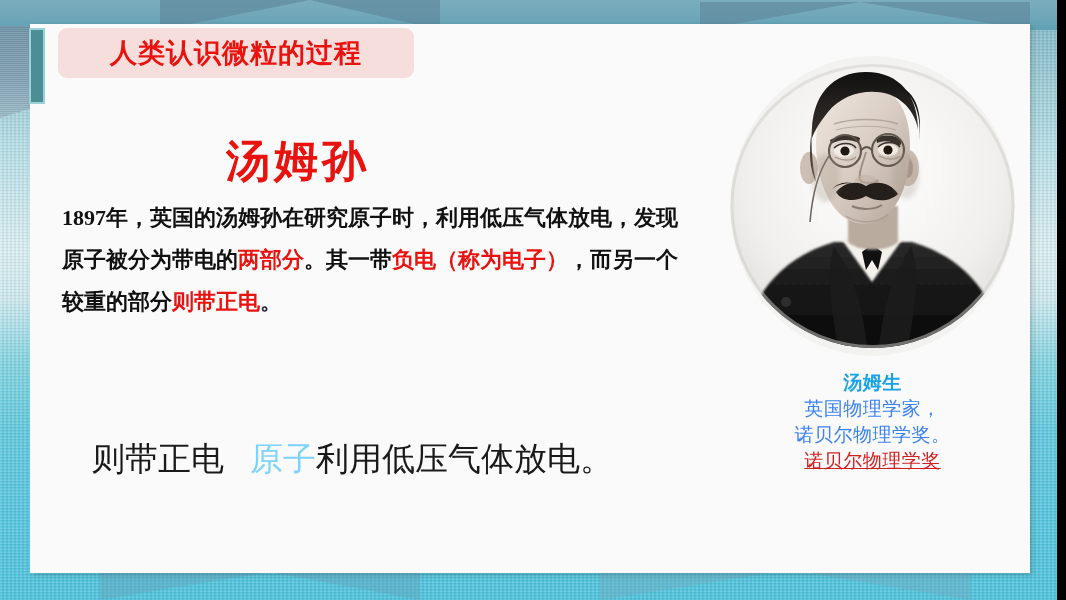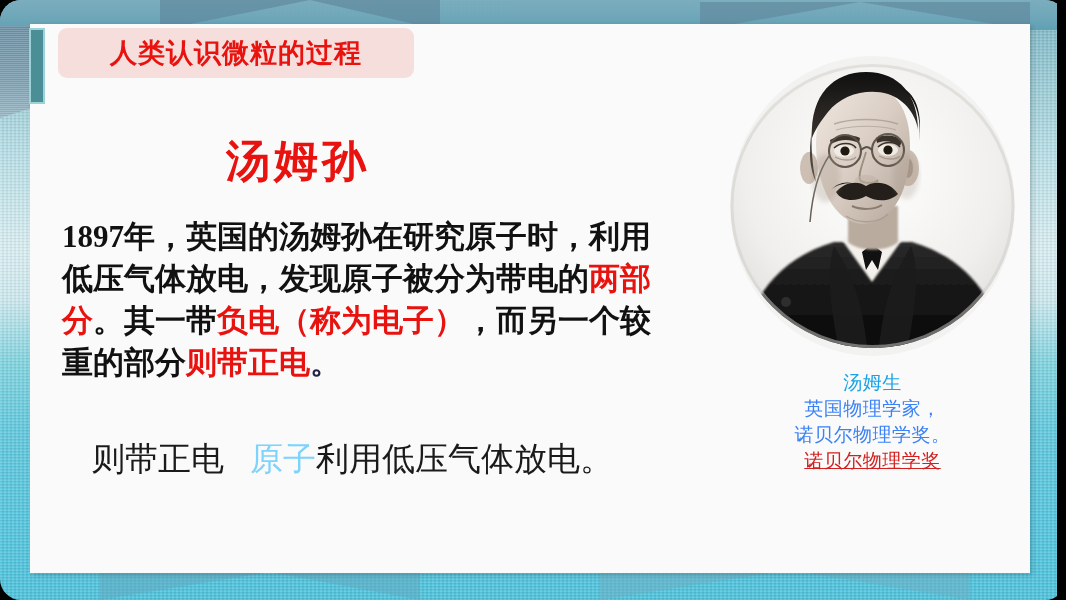--- a/index.html
+++ b/index.html
@@ -14,21 +14,20 @@
     font-family: "Liberation Sans", sans-serif;
   }
 
   
   #slide {
     position: relative;
     width: 1066px;
     height: 600px;
     overflow: hidden;
     background: #000;
-    border-radius: 21px;
   }
 
   
   .bg-base {
     position: absolute;
     left: 0; top: 0;
     width: 1057px;
     height: 600px;
     background:
       linear-gradient(to bottom,
@@ -226,26 +225,25 @@
     margin-top: 12px;
   }
 
   
   .body-text {
     position: absolute;
     left: 62px;
     top: 197px;
     width: 618px;
     font-family: "Liberation Serif", serif;
-    font-size: 31px;
+    font-size: 22px;
     font-weight: bold;
     line-height: 42px;
     color: #111111;
     letter-spacing: 0px;
-    margin-top: 19px;
   }
   .body-text .red { color: #e8130f; }
   .body-text .dark { color: #222244; }
 
   
   .conclusion {
     position: absolute;
     left: 92px;
     top: 437px;
     font-family: "Liberation Sans", sans-serif;
@@ -277,21 +275,21 @@
     top: 370px;
     width: 285px;
     text-align: center;
     font-family: "Liberation Sans", sans-serif;
     font-size: 19px;
     line-height: 26px;
     letter-spacing: 0.5px;
   }
   .caption .name {
     color: #19a3e6;
-    font-weight: normal;
+    font-weight: bold;
     font-size: 19px;
   }
   .caption .navy { color: #3b82f6; }
   .caption .red { color: #d41f1f; text-decoration: underline; }
 </style>
 </head>
 <body>
 
 <div id="slide">
 

